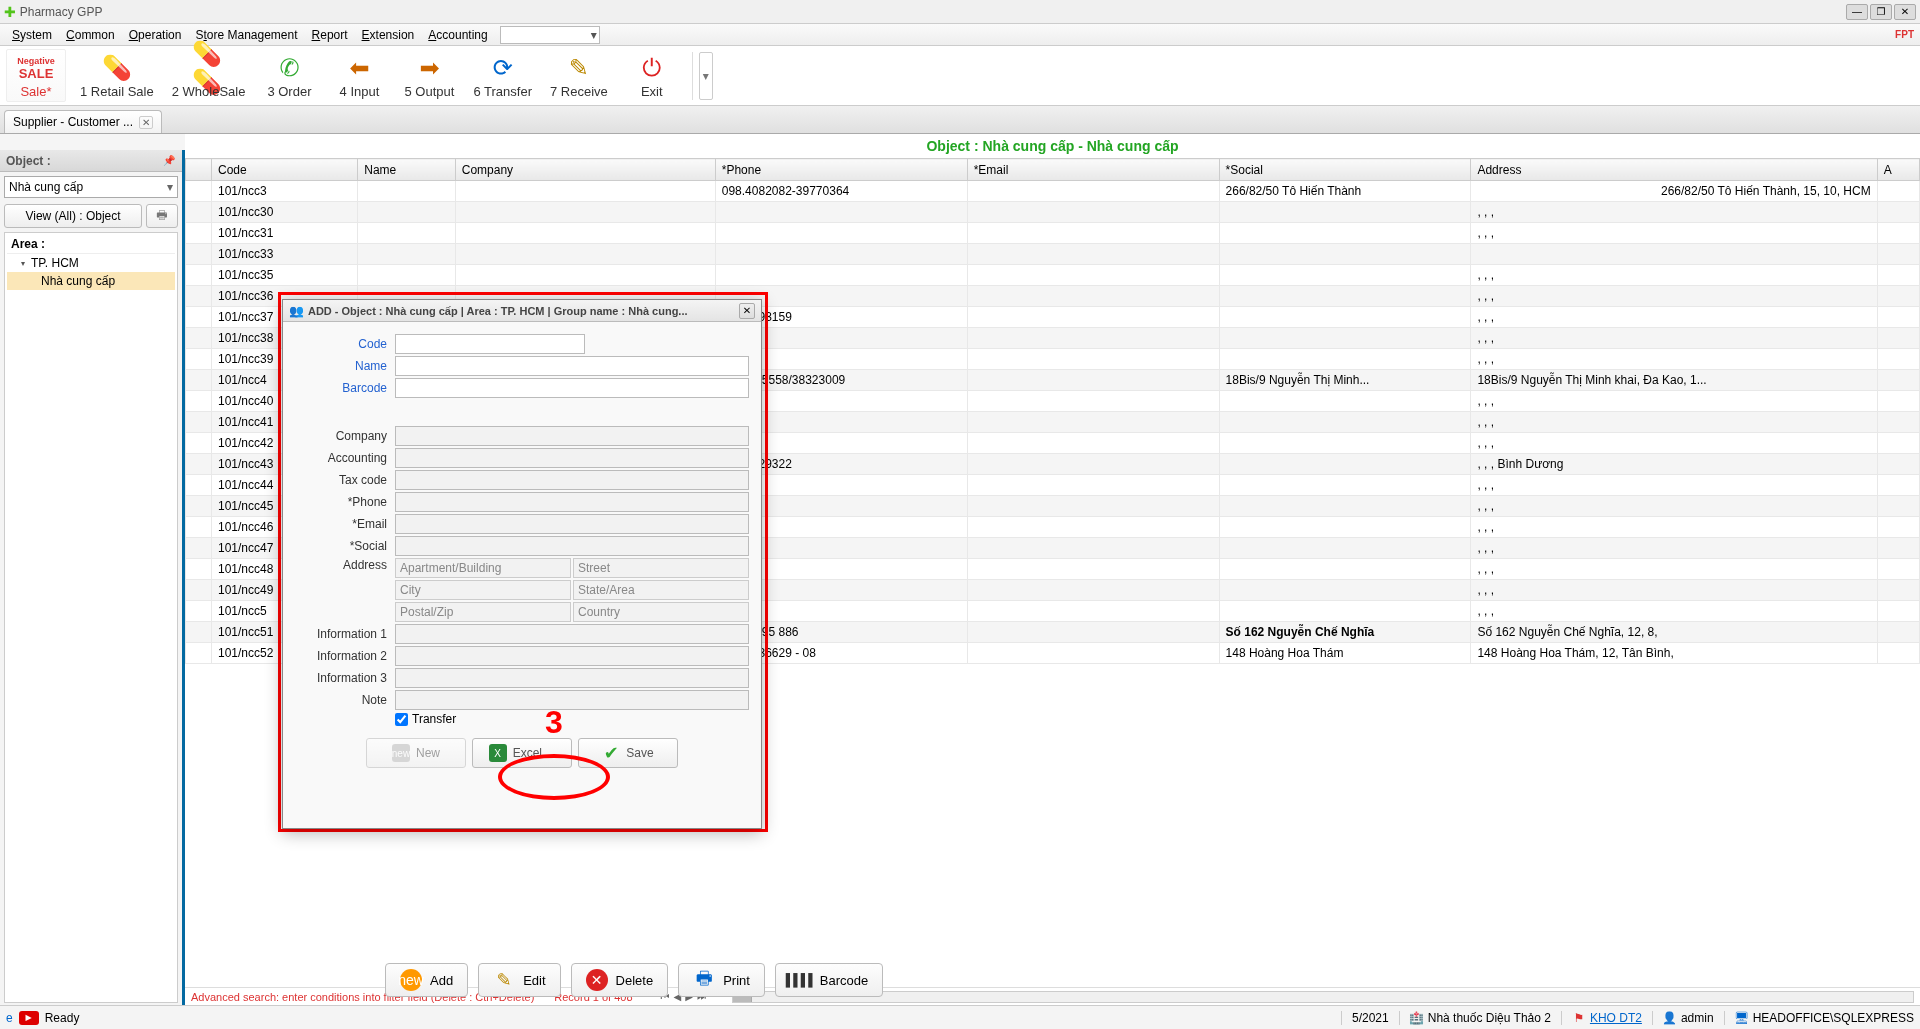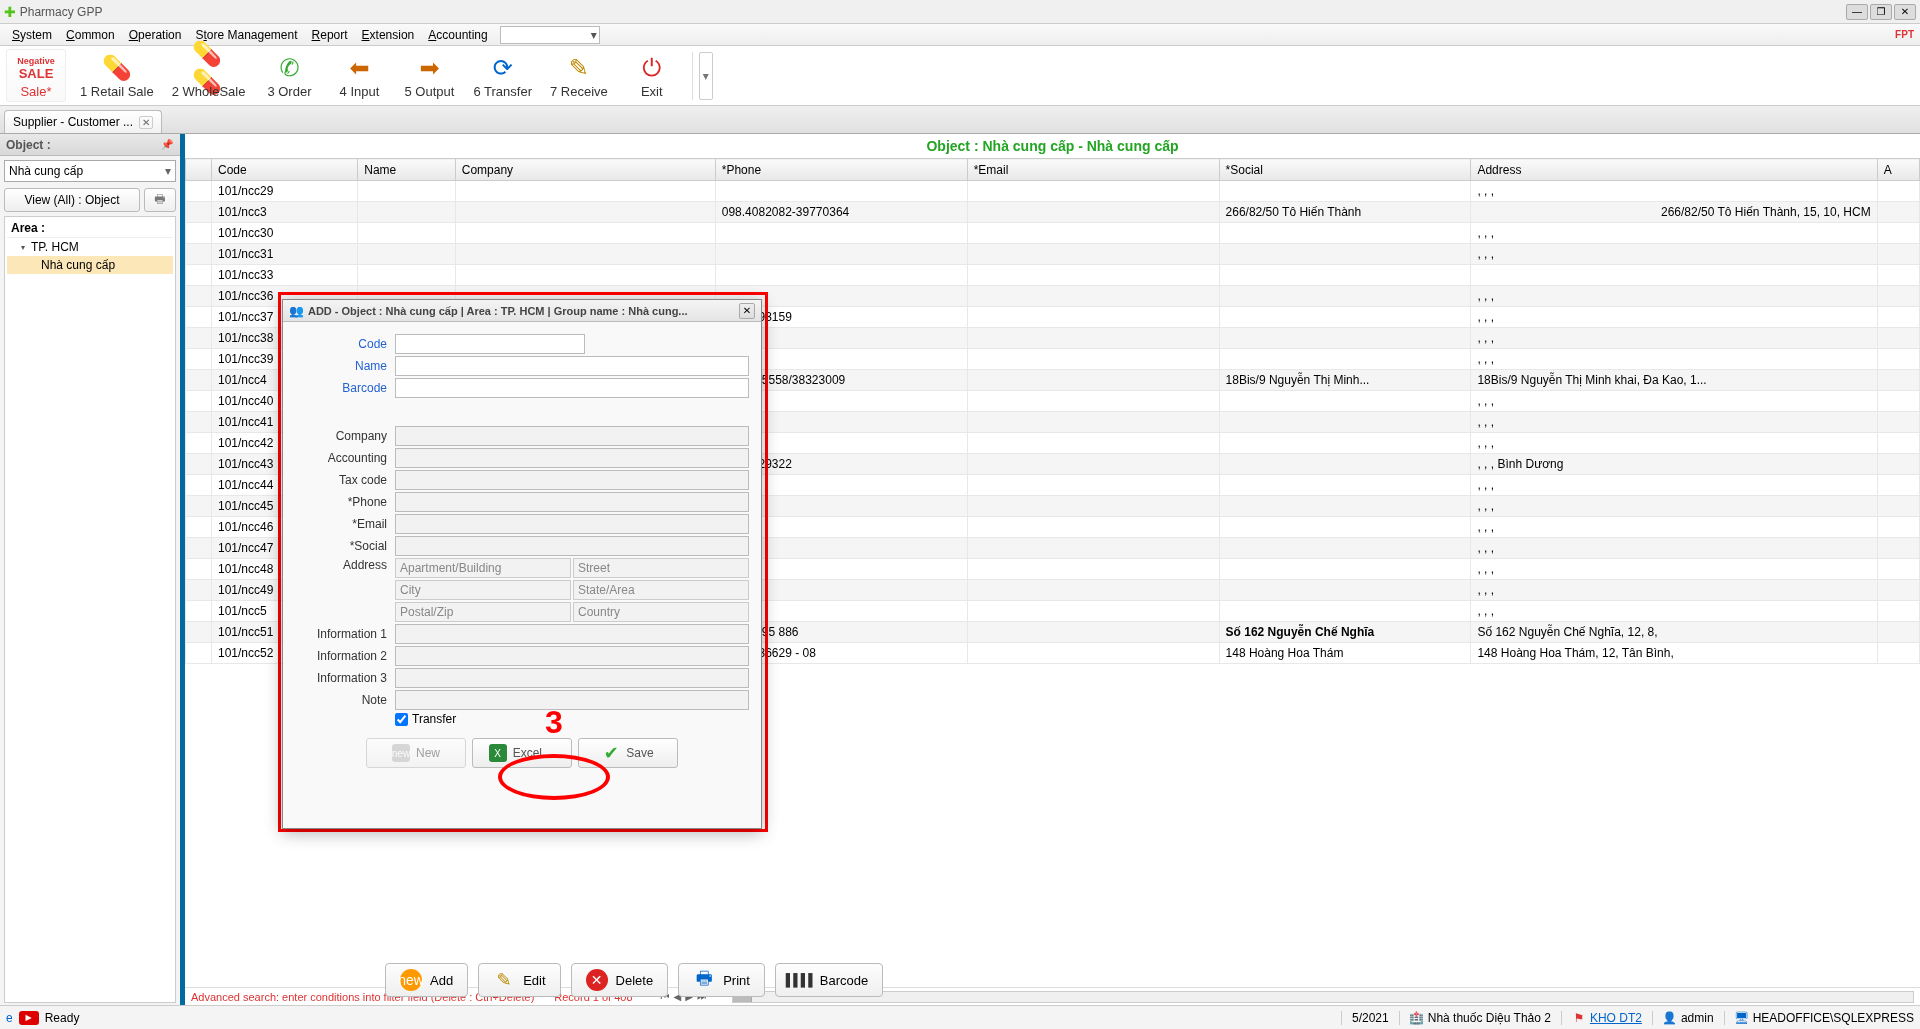--- a/index.html
+++ b/index.html
@@ -35,21 +35,21 @@
 
 
 .tabstrip { height: 28px; background: linear-gradient(#f0f0f0,#e0e0e0); border-bottom: 1px solid #aaa; display: flex; align-items: flex-end; padding: 0 4px; }
 .tab { background: linear-gradient(#fff,#f2f2f2); border: 1px solid #bbb; border-bottom: none; padding: 4px 8px; border-radius: 4px 4px 0 0; display: flex; align-items: center; gap: 6px; font-size: 12px; }
 .tab-close { font-size: 10px; color: #666; cursor: pointer; border: 1px solid #ccc; border-radius: 2px; padding: 0 2px; }
 
 
 .workspace { display: flex; height: calc(1029px - 24px - 22px - 60px - 28px - 24px); position: relative; }
 
 
-.left-panel { width: 185px; background: #f4f4f4; border-right: 5px solid #0369a1; display: flex; flex-direction: column; }
+.left-panel { width: 185px; background: #f4f4f4; border-right: 3px solid #0369a1; display: flex; flex-direction: column; margin-top: 16px; }
 .panel-header { height: 22px; background: linear-gradient(#e8e8e8,#d8d8d8); border-bottom: 1px solid #bbb; display: flex; align-items: center; padding: 0 6px; justify-content: space-between; font-weight: bold; color: #555; }
 .pin-icon { font-size: 10px; color: #666; }
 .panel-dropdown { margin: 4px; height: 22px; border: 1px solid #aaa; background: #fff; display: flex; align-items: center; padding: 0 4px; justify-content: space-between; }
 .panel-dropdown::after { content: "▾"; color: #666; }
 .panel-row { margin: 2px 4px; display: flex; gap: 4px; }
 .view-btn { flex: 1; height: 24px; border: 1px solid #bbb; background: linear-gradient(#fff,#eee); display: flex; align-items: center; justify-content: center; border-radius: 3px; cursor: pointer; }
 .show-btn { width: 32px; height: 24px; border: 1px solid #bbb; background: linear-gradient(#fff,#eee); display: flex; align-items: center; justify-content: center; border-radius: 3px; cursor: pointer; }
 .tree-area { flex: 1; background: #fff; margin: 2px 4px; border: 1px solid #ccc; padding: 2px; }
 .tree-root { padding: 2px 4px; font-weight: bold; border-bottom: 1px solid #eee; }
 .tree-node { padding: 2px 4px 2px 14px; display: flex; align-items: center; gap: 4px; }
@@ -242,31 +242,20 @@
               <th style="width: 155px;">*Phone</th>
               <th style="width: 155px;">*Email</th>
               <th style="width: 155px;">*Social</th>
               <th style="width: 250px;">Address</th>
               <th style="width: 26px;">A</th>
             </tr>
           </thead>
         <tbody id="grid-body">
             <tr>
               <td style="width: 16px;"></td>
-              <td style="width: 90px;">101/ncc29</td>
-              <td style="width: 60px;"></td>
-              <td style="width: 160px;"></td>
-              <td style="width: 155px;"></td>
-              <td style="width: 155px;"></td>
-              <td style="width: 155px;"></td>
-              <td style="width: 250px;">, , ,</td>
-              <td style="width: 26px;"></td>
-            </tr>
-            <tr>
-              <td style="width: 16px;"></td>
               <td style="width: 90px;">101/ncc3</td>
               <td style="width: 60px;"></td>
               <td style="width: 160px;"></td>
               <td style="width: 155px;">098.4082082-39770364</td>
               <td style="width: 155px;"></td>
               <td style="width: 155px;">266/82/50 Tô Hiến Thành</td>
               <td style="width: 250px; text-align: right;">266/82/50 Tô Hiến Thành, 15, 10, HCM</td>
               <td style="width: 26px;"></td>
             </tr>
             <tr>
@@ -293,20 +282,31 @@
             </tr>
             <tr>
               <td style="width: 16px;"></td>
               <td style="width: 90px;">101/ncc33</td>
               <td style="width: 60px;"></td>
               <td style="width: 160px;"></td>
               <td style="width: 155px;"></td>
               <td style="width: 155px;"></td>
               <td style="width: 155px;"></td>
               <td style="width: 250px;"></td>
+              <td style="width: 26px;"></td>
+            </tr>
+            <tr>
+              <td style="width: 16px;"></td>
+              <td style="width: 90px;">101/ncc35</td>
+              <td style="width: 60px;"></td>
+              <td style="width: 160px;"></td>
+              <td style="width: 155px;"></td>
+              <td style="width: 155px;"></td>
+              <td style="width: 155px;"></td>
+              <td style="width: 250px;">, , ,</td>
               <td style="width: 26px;"></td>
             </tr>
             <tr>
               <td style="width: 16px;"></td>
               <td style="width: 90px;">101/ncc36</td>
               <td style="width: 60px;"></td>
               <td style="width: 160px;"></td>
               <td style="width: 155px;"></td>
               <td style="width: 155px;"></td>
               <td style="width: 155px;"></td>

